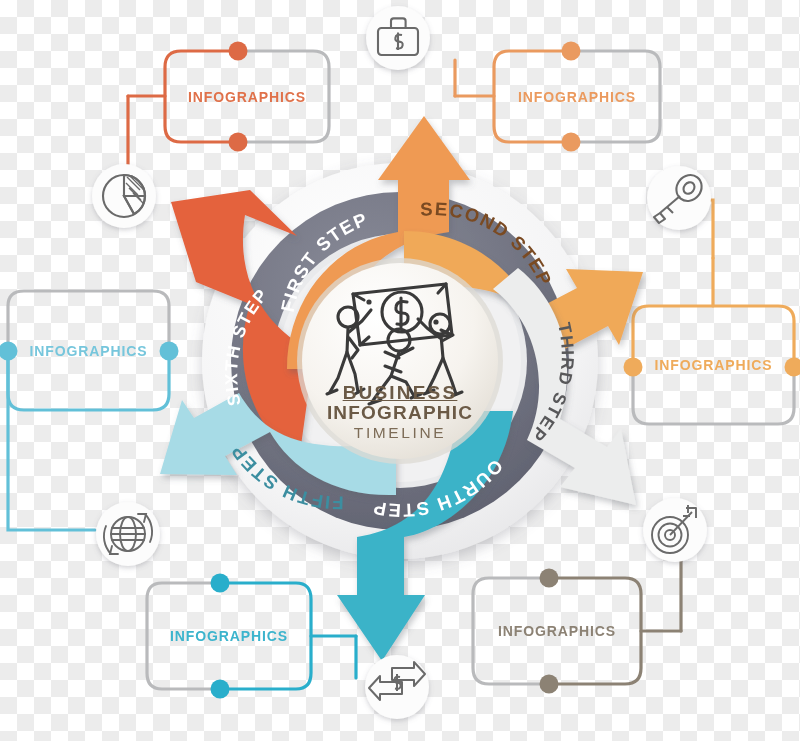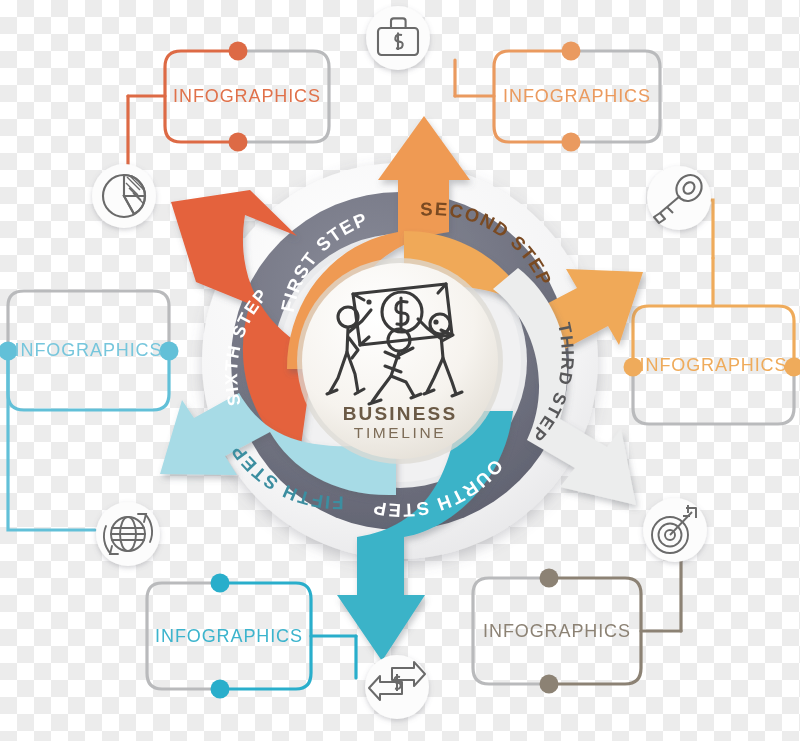--- a/index.html
+++ b/index.html
@@ -23,22 +23,22 @@
   }
   #scene { position: absolute; inset: 0; }
   .box {
     position: absolute;
     box-sizing: border-box;
     display: flex;
     align-items: center;
     justify-content: center;
   }
   .box-label {
-    font-size: 18px;
-    font-weight: normal;
+    font-size: 14px;
+    font-weight: bold;
     letter-spacing: 0.9px;
     white-space: nowrap;
     user-select: none;
   }
   .center-title {
     position: absolute;
     text-align: center;
     width: 200px;
     left: 50%;
     transform: translateX(-50%);
@@ -366,16 +366,17 @@
   </div>
 
   <div class="box" style="left:147px; top:583px; width:164px; height:106px;">
     <span class="box-label" style="color:#3cb4cd;">INFOGRAPHICS</span>
   </div>
 
   <div class="box" style="left:473px; top:578px; width:168px; height:106px;">
     <span class="box-label" style="color:#8c8274;">INFOGRAPHICS</span>
   </div>
 
-  <div class="center-title ct1" style="top:404px;">BUSINESS</div>
+  <div class="center-title ct1" style="top:383px;text-decoration:underline;">BUSINESS</div>
+  <div class="center-title ct2" style="top:403px;">INFOGRAPHIC</div>
   <div class="center-title ct3" style="top:424px;">TIMELINE</div>
 
 </div>
 
 </body></html>

